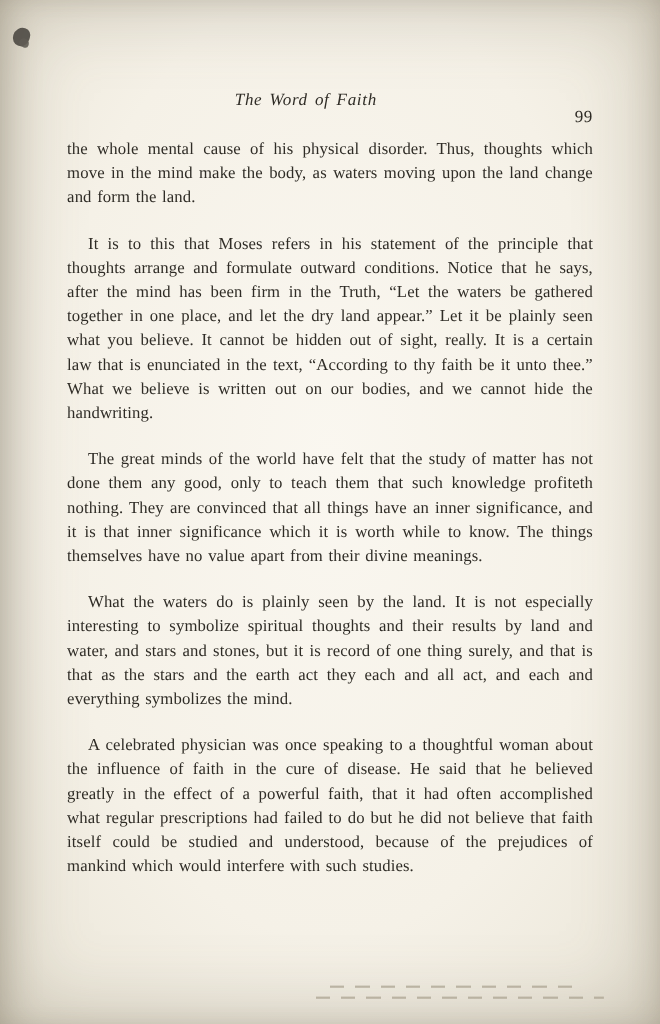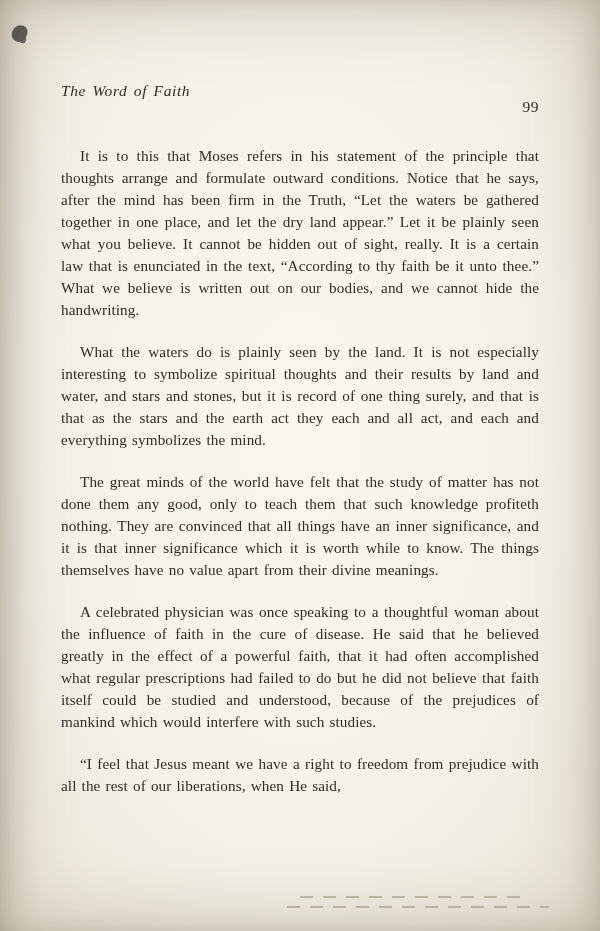--- a/index.html
+++ b/index.html
@@ -30,21 +30,21 @@
     top: 82px;
     left: 61px;
     width: 478px;
     height: 22px;
     font-size: 15.5px;
   }
   .header-title {
     position: absolute;
     left: 0;
     right: 44px;
-    text-align: left;
+    text-align: center;
     font-style: italic;
     letter-spacing: 0.6px;
     word-spacing: 2px;
   }
   .page-number {
     position: absolute;
     right: 0;
     top: 16px;
     font-style: normal;
     letter-spacing: 0.5px;
@@ -113,23 +113,23 @@
 <div class="page">
 
   <div class="ink-blot"></div>
 
   <header class="running-header">
     <span class="header-title">The Word of Faith</span>
     <span class="page-number">99</span>
   </header>
 
   <main class="text-block">
+    <p class="para">the whole mental cause of his physical disorder.  Thus, thoughts which move in the mind make the body, as waters moving upon the land change and form the land.</p>
     <p class="para indent">It is to this that Moses refers in his statement of the principle that thoughts arrange and formulate outward conditions.  Notice that he says, after the mind has been firm in the Truth, “Let the waters be gathered together in one place, and let the dry land appear.”  Let it be plainly seen what you believe.  It cannot be hidden out of sight, really.  It is a certain law that is enunciated in the text, “According to thy faith be it unto thee.” What we believe is written out on our bodies, and we cannot hide the handwriting.</p>
+    <p class="para indent">The great minds of the world have felt that the study of matter has not done them any good, only to teach them that such knowledge profiteth nothing.  They are convinced that all things have an inner significance, and it is that inner significance which it is worth while to know.  The things themselves have no value apart from their divine meanings.</p>
     <p class="para indent">What the waters do is plainly seen by the land.  It is not especially interesting to symbolize spiritual thoughts and their results by land and water, and stars and stones, but it is record of one thing surely, and that is that as the stars and the earth act they each and all act, and each and everything symbolizes the mind.</p>
-    <p class="para indent">The great minds of the world have felt that the study of matter has not done them any good, only to teach them that such knowledge profiteth nothing.  They are convinced that all things have an inner significance, and it is that inner significance which it is worth while to know.  The things themselves have no value apart from their divine meanings.</p>
     <p class="para indent">A celebrated physician was once speaking to a thoughtful woman about the influence of faith in the cure of disease. He said that he believed greatly in the effect of a powerful faith, that it had often accomplished what regular prescriptions had failed to do but he did not believe that faith itself could be studied and understood, because of the prejudices of mankind which would interfere with such studies.</p>
-    <p class="para indent">“I feel that Jesus meant we have a right to freedom from prejudice with all the rest of our liberations, when He said,</p>
   </main>
 
   <div class="dashed-line row1"></div>
   <div class="dashed-line row2"></div>
 
 </div>
 
 </body></html>

